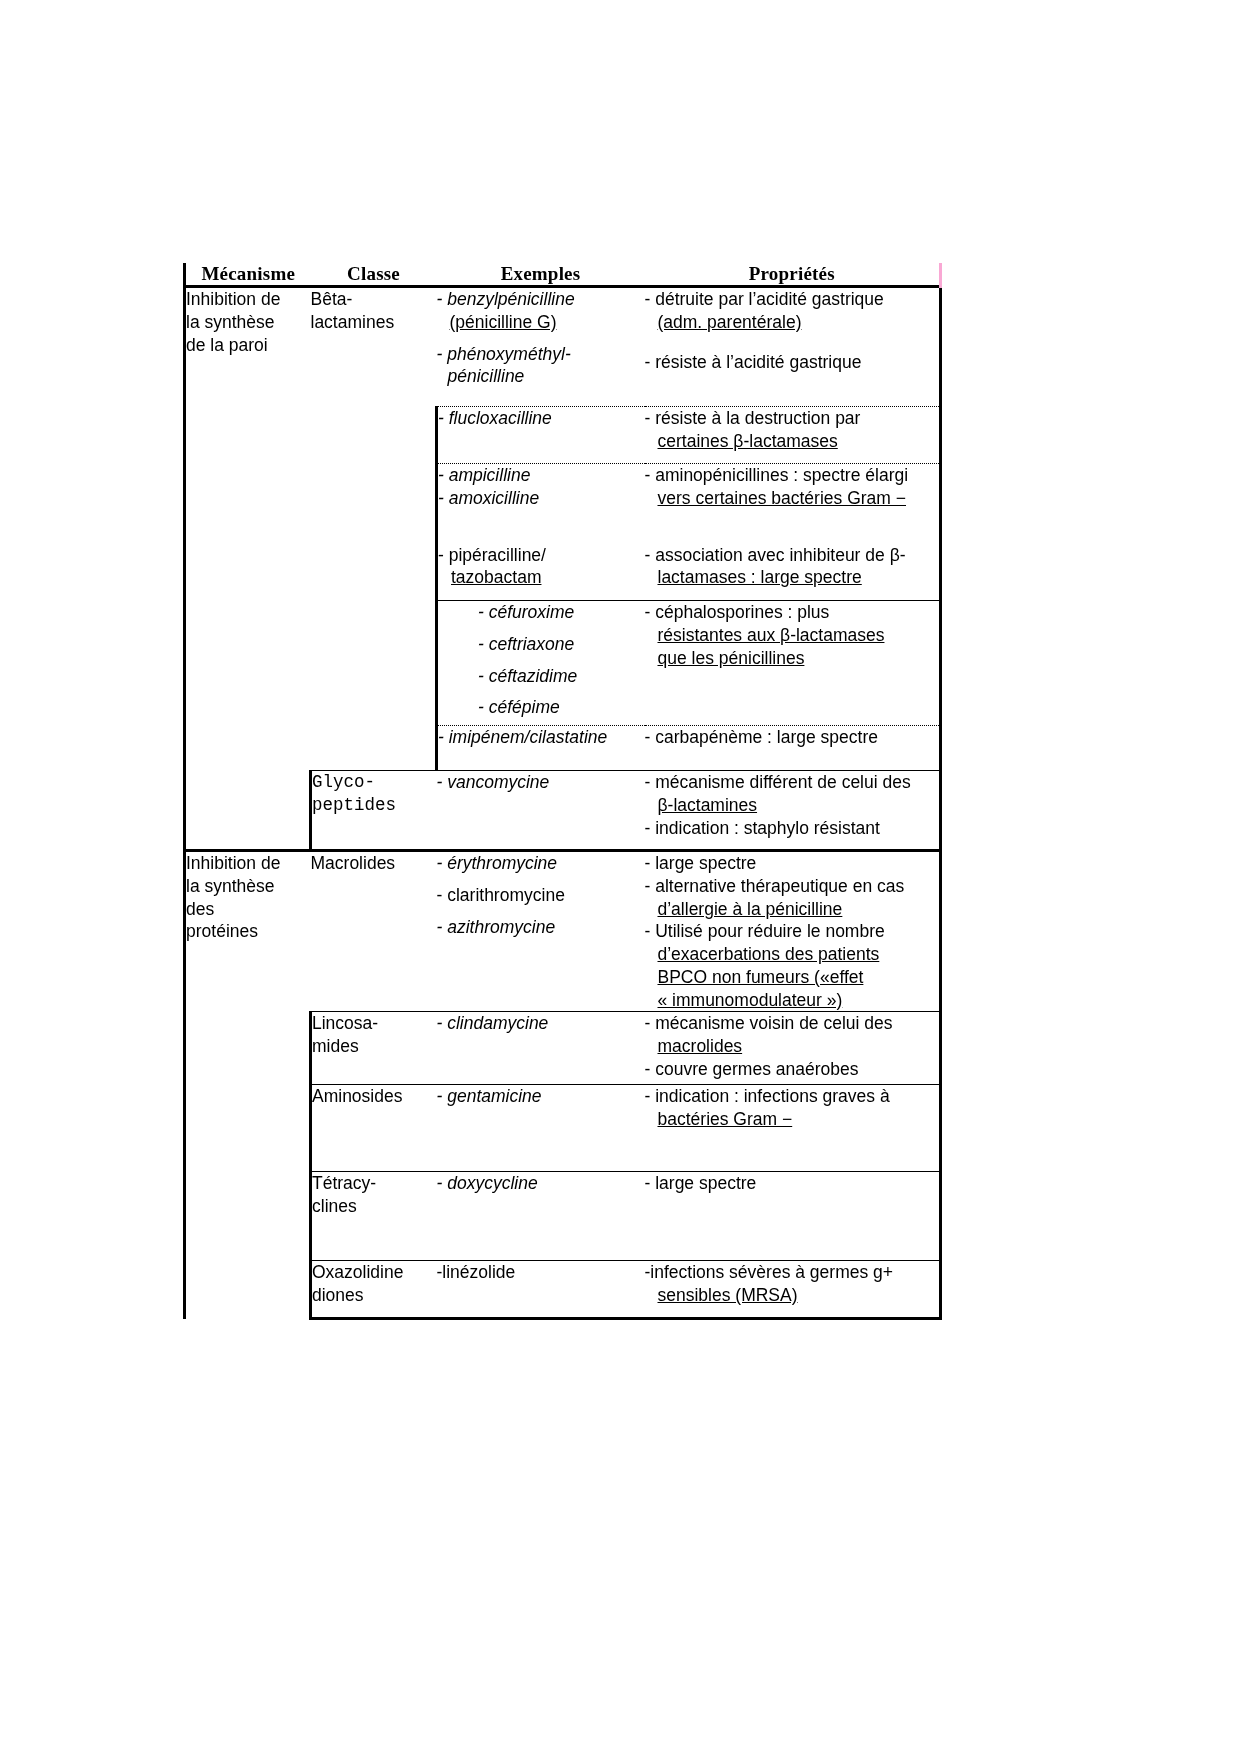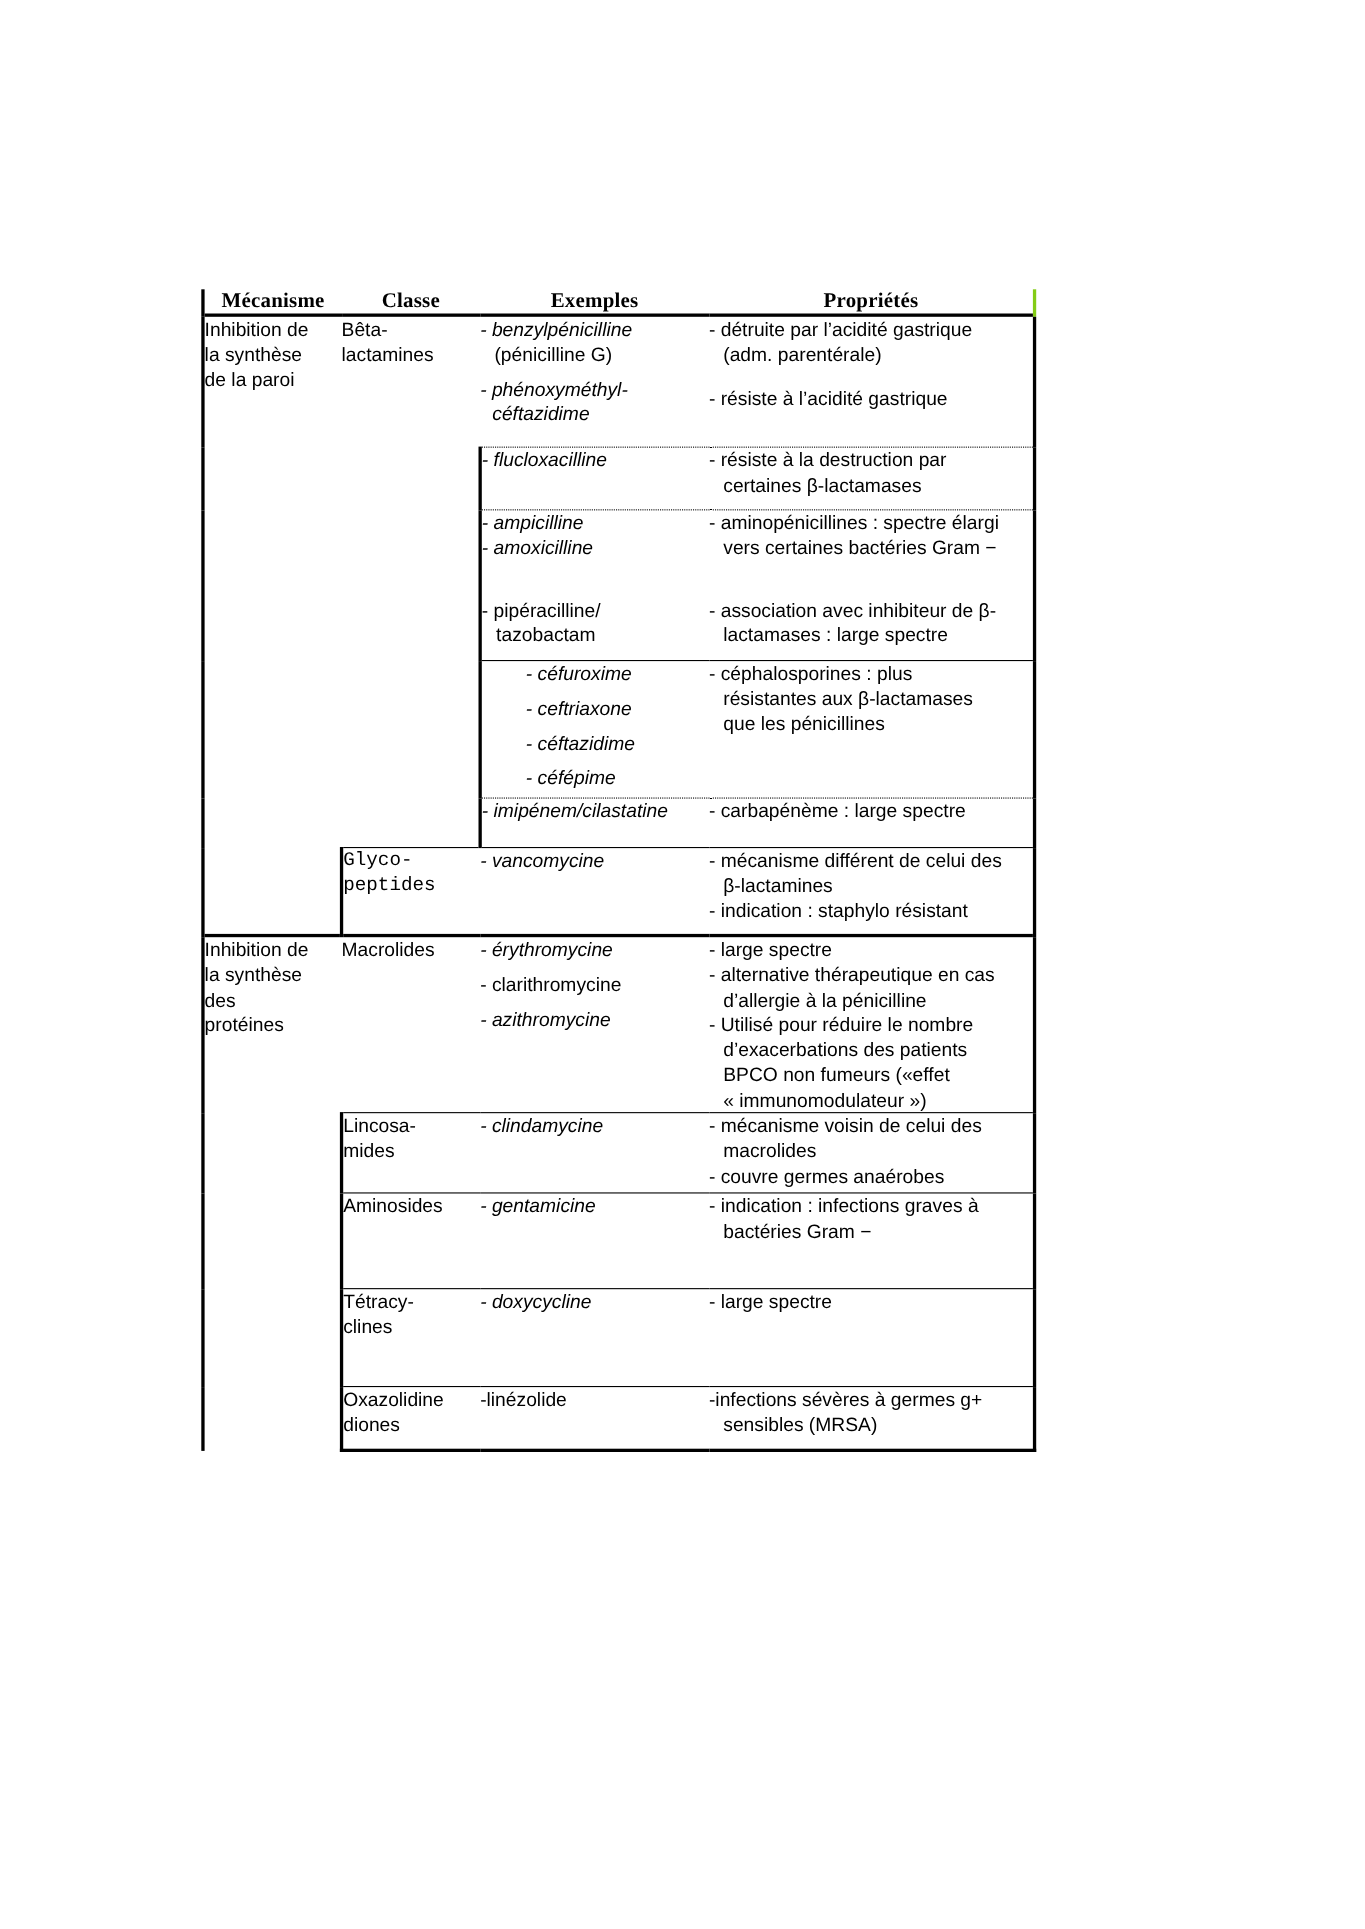--- a/index.html
+++ b/index.html
@@ -63,42 +63,42 @@
     font-weight: bold;
     font-size: 19px;
     text-align: center;
     padding: 10px 4px 11px;
     border-top: 3px solid #000;
     border-bottom: 3px solid #000;
     border-right: 1.5px solid #000;
     letter-spacing: 0.2px;
   }
   thead th:first-child { border-left: 3px solid #000; }
-  thead th:last-child  { border-right: 3px solid #84cc16; }
+  thead th:last-child  { border-right: 3px solid #f9a8d4; }
 
   
   tbody td {
     font-size: 17.5px;
     line-height: 1.30;
     padding: 7px 7px 7px 8px;
     border-right: 1.5px solid #000;
   }
   tbody td:first-child { border-left: 3px solid #000; }
   tbody td:last-child  { border-right: 3px solid #000; }
 
   tr.sep-dotted > td { border-top: 1.5px dotted #000; }
   tr.sep-thin   > td { border-top: 1.5px solid #000; }
   tr.sep-thick  > td { border-top: 3px solid #000; }
   tr.last-row   > td { border-bottom: 3px solid #000; }
   .line {
     display: block;
     white-space: pre-wrap;
   }
   .line.ital { font-style: italic; }
-  .line.ind  { padding-left: 13px; }
+  .line.ind  { padding-left: 13px; text-decoration: underline; }
   .line.ind2 { padding-left: 11px; }
   .gap { display: block; height: 17px; }
   .gap-sm { display: block; height: 9px; }
   .gap-lg { display: block; height: 34px; }
 </style>
 </head>
 <body>
 
 <div class="page">
 
@@ -128,21 +128,21 @@
             </td>
             <td rowspan="5" style="border-top-style: solid;">
               <span class="line">Bêta-</span>
               <span class="line">lactamines</span>
             </td>
             <td style="height: 118px;">
               <span class="line ital">- benzylpénicilline</span>
               <span class="line ind">(pénicilline G)</span>
               <span class="gap-sm"></span>
               <span class="line ital">- phénoxyméthyl-</span>
-              <span class="line ital ind2">céftazidime</span>
+              <span class="line ital ind2">pénicilline</span>
             </td>
             <td>
               <span class="line">- détruite par l’acidité gastrique</span>
               <span class="line ind">(adm. parentérale)</span>
               <span class="gap"></span>
               <span class="line">- résiste à l’acidité gastrique</span>
             </td>
           </tr>
           <tr class="sep-dotted">
             <td style="height: 56px;">

